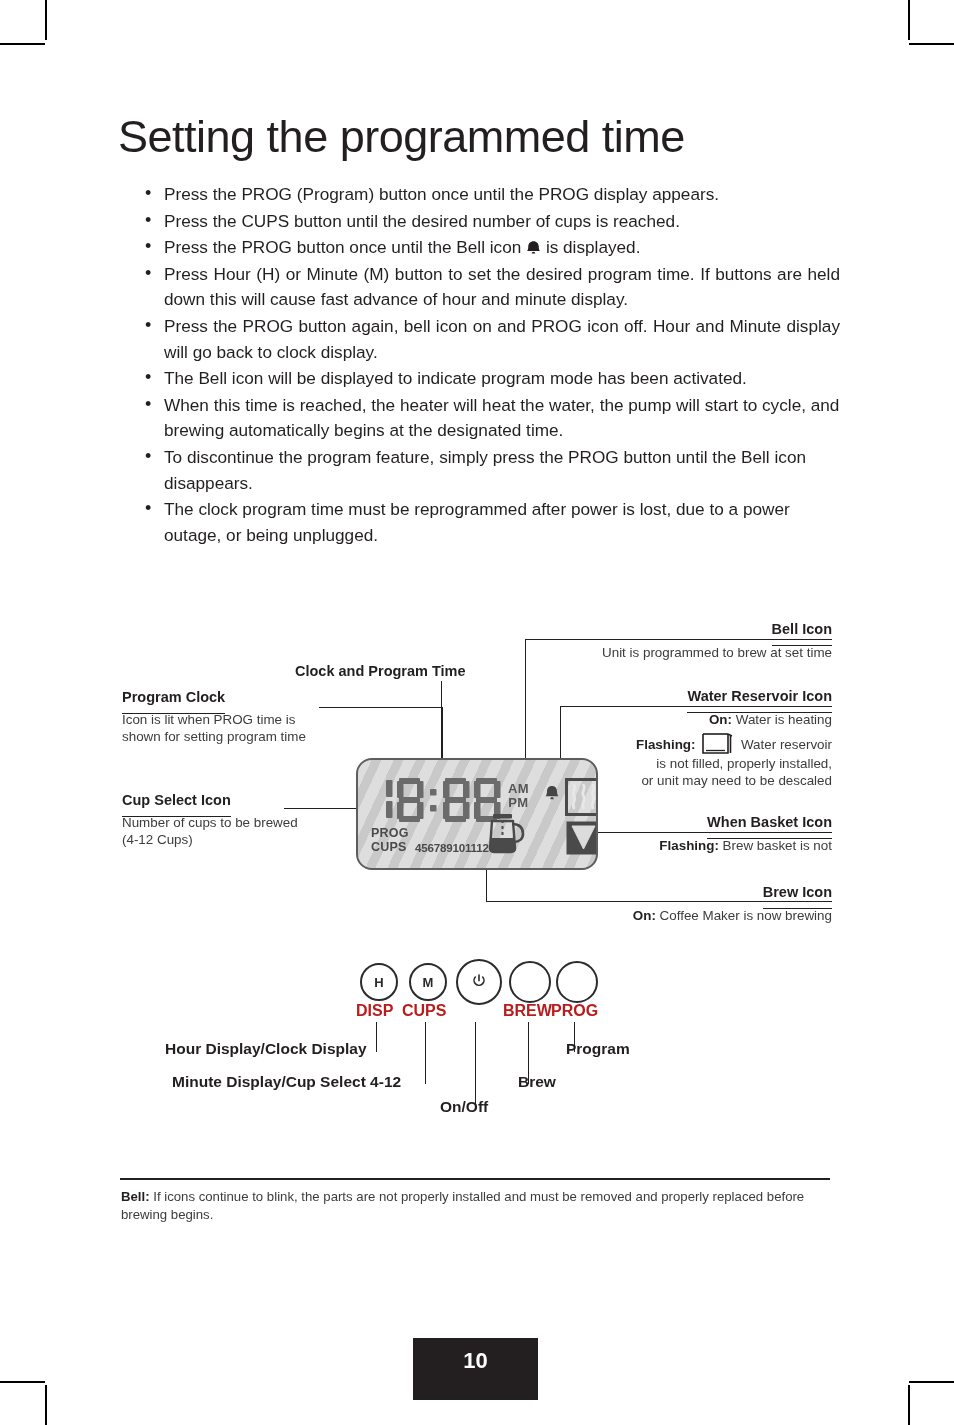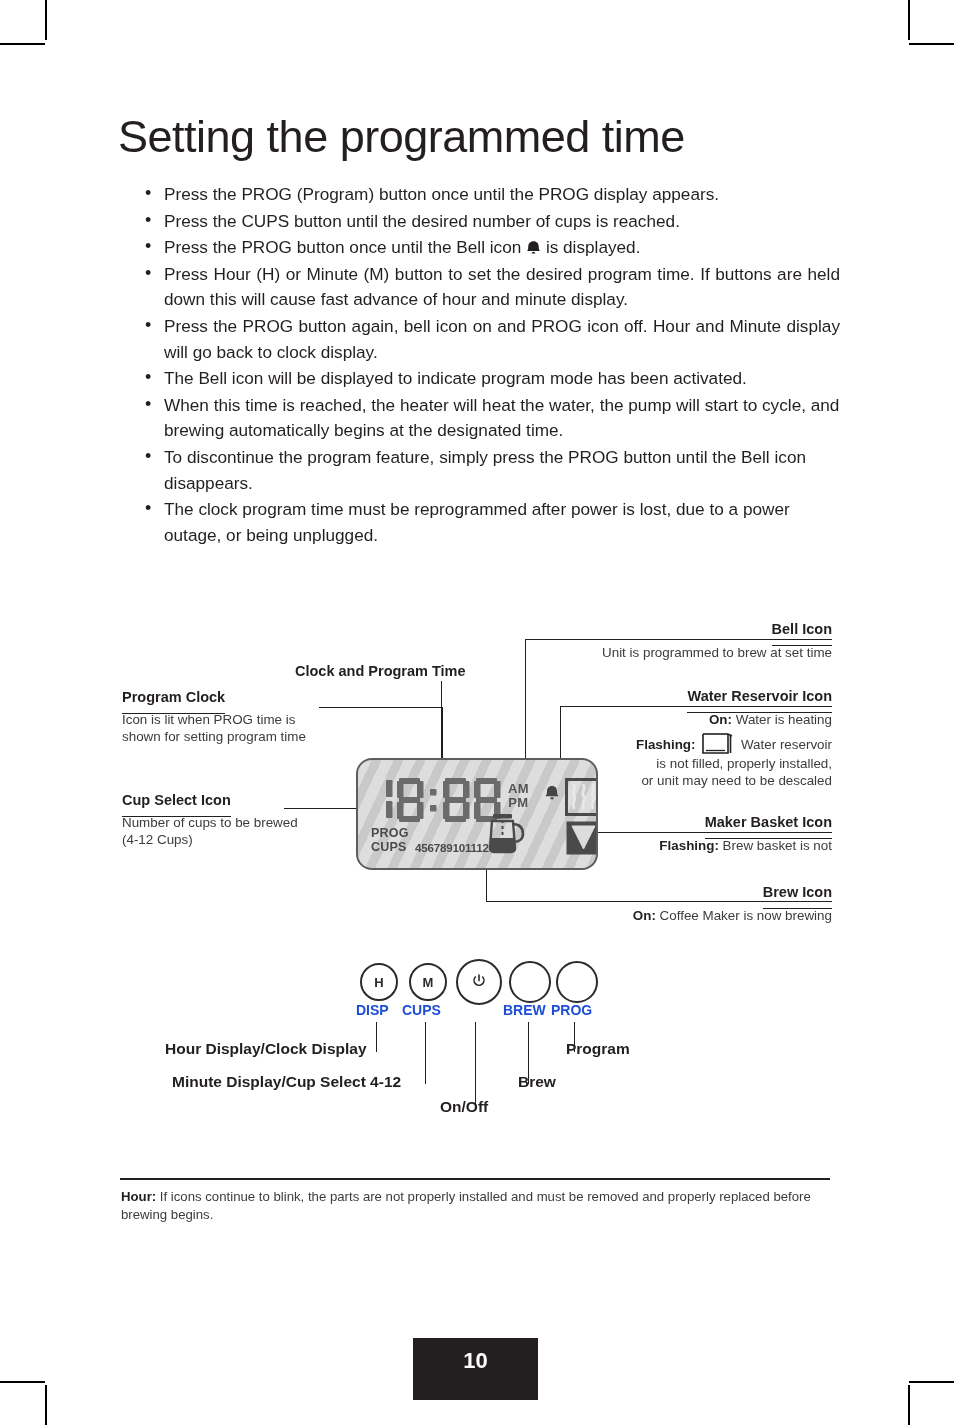--- a/index.html
+++ b/index.html
@@ -54,21 +54,21 @@
   #cups-nums{left:57px;top:81px;font-size:11.6px;font-weight:bold;color:#4a4a4a;letter-spacing:-0.2px;}
   #carafe{left:127px;top:52px;width:46px;height:46px;}
   #reservoir{left:207px;top:18px;width:48px;height:38px;}
   #basket{left:207px;top:60px;width:48px;height:36px;}
 
   
   #controls{position:absolute;left:0;top:955px;width:954px;height:60px;}
   .btn{position:absolute;border:2.2px solid #2b2b2b;border-radius:50%;
        display:flex;align-items:center;justify-content:center;background:#fff;}
   .btn .glyph{font-size:13px;font-weight:bold;color:#2b2b2b;line-height:1;}
-  .btn-lbl{position:absolute;font-size:14px;font-weight:bold;color:#1d4ed8;white-space:nowrap;}
+  .btn-lbl{position:absolute;font-size:16px;font-weight:bold;color:#b91c1c;white-space:nowrap;}
 
   .big-lbl{position:absolute;font-size:15.5px;font-weight:bold;color:#231f20;white-space:nowrap;}
 
   
   #note-rule{position:absolute;left:120px;top:1178px;width:710px;height:1.6px;background:#231f20;}
   #note{position:absolute;left:121px;top:1188px;width:712px;font-size:13.2px;line-height:17.5px;color:#3c3c3c;}
   #note b{color:#231f20;}
 
   
   #pagenum{position:absolute;left:413px;top:1338px;width:125px;height:62px;background:#231f20;
@@ -166,21 +166,21 @@
           <line x1="27" y1="1" x2="31" y2="3" stroke="#231f20" stroke-width="1.4"></line>
           <line x1="5" y1="17.5" x2="24" y2="17.5" stroke="#231f20" stroke-width="1.3"></line>
         </svg>
       </span>
       <span>Water reservoir</span>
     </div>
     <div>is not filled, properly installed,</div>
     <div>or unit may need to be descaled</div>
   </div>
 
-  <div class="cal-head u" style="right:122px;top:214px;">Maker Basket Icon</div>
+  <div class="cal-head u" style="right:122px;top:214px;">When Basket Icon</div>
   <div class="cal-body" style="right:122px;top:237px;text-align:right;width:430px;">
     <div><b>Flashing:</b><span> Brew basket is not</span></div>
   </div>
 
   <div class="cal-head u" style="right:122px;top:284px;">Brew Icon</div>
   <div class="cal-body" style="right:122px;top:307px;text-align:right;width:430px;">
     <b>On:</b><span> Coffee Maker is now brewing</span>
   </div>
 
   <div class="cal-head u" style="left:295px;top:63px;border-bottom:none;">Clock and Program Time</div>
@@ -344,16 +344,16 @@
 <div class="line v" style="position:absolute;left:574px;top:1022px;height:30px;background:#231f20;"></div>
 
 <div class="big-lbl" style="left:165px;top:1040px;">Hour Display/Clock Display</div>
 <div class="big-lbl" style="left:172px;top:1073px;">Minute Display/Cup Select 4-12</div>
 <div class="big-lbl" style="left:440px;top:1098px;">On/Off</div>
 <div class="big-lbl" style="left:518px;top:1073px;">Brew</div>
 <div class="big-lbl" style="left:566px;top:1040px;">Program</div>
 
 <div id="note-rule"></div>
 <div id="note">
-  <b>Hour:</b><span> If icons continue to blink, the parts are not properly installed and must be removed and properly replaced before brewing begins.</span>
+  <b>Bell:</b><span> If icons continue to blink, the parts are not properly installed and must be removed and properly replaced before brewing begins.</span>
 </div>
 
 <div id="pagenum">10</div>
 
 </body></html>

